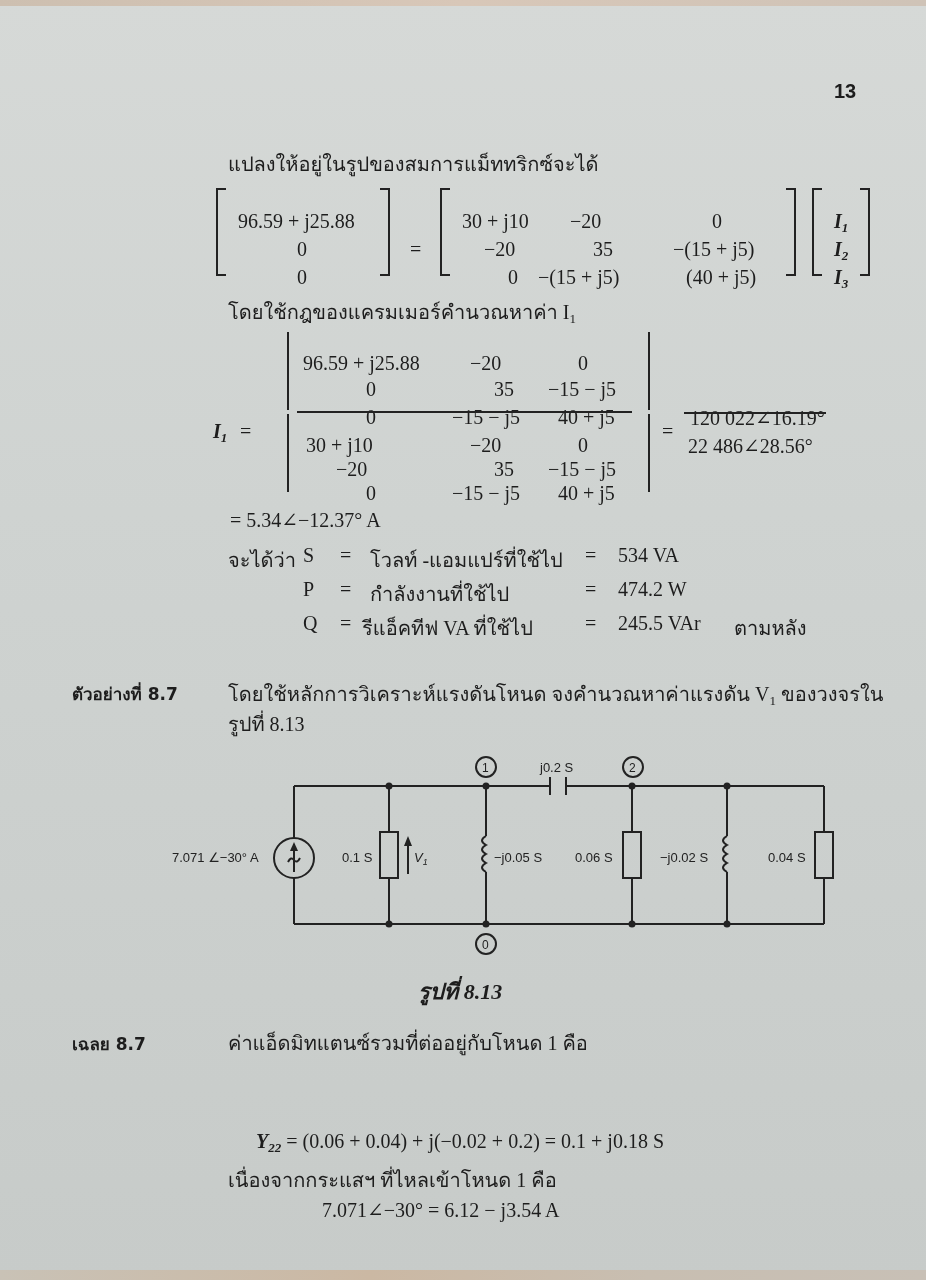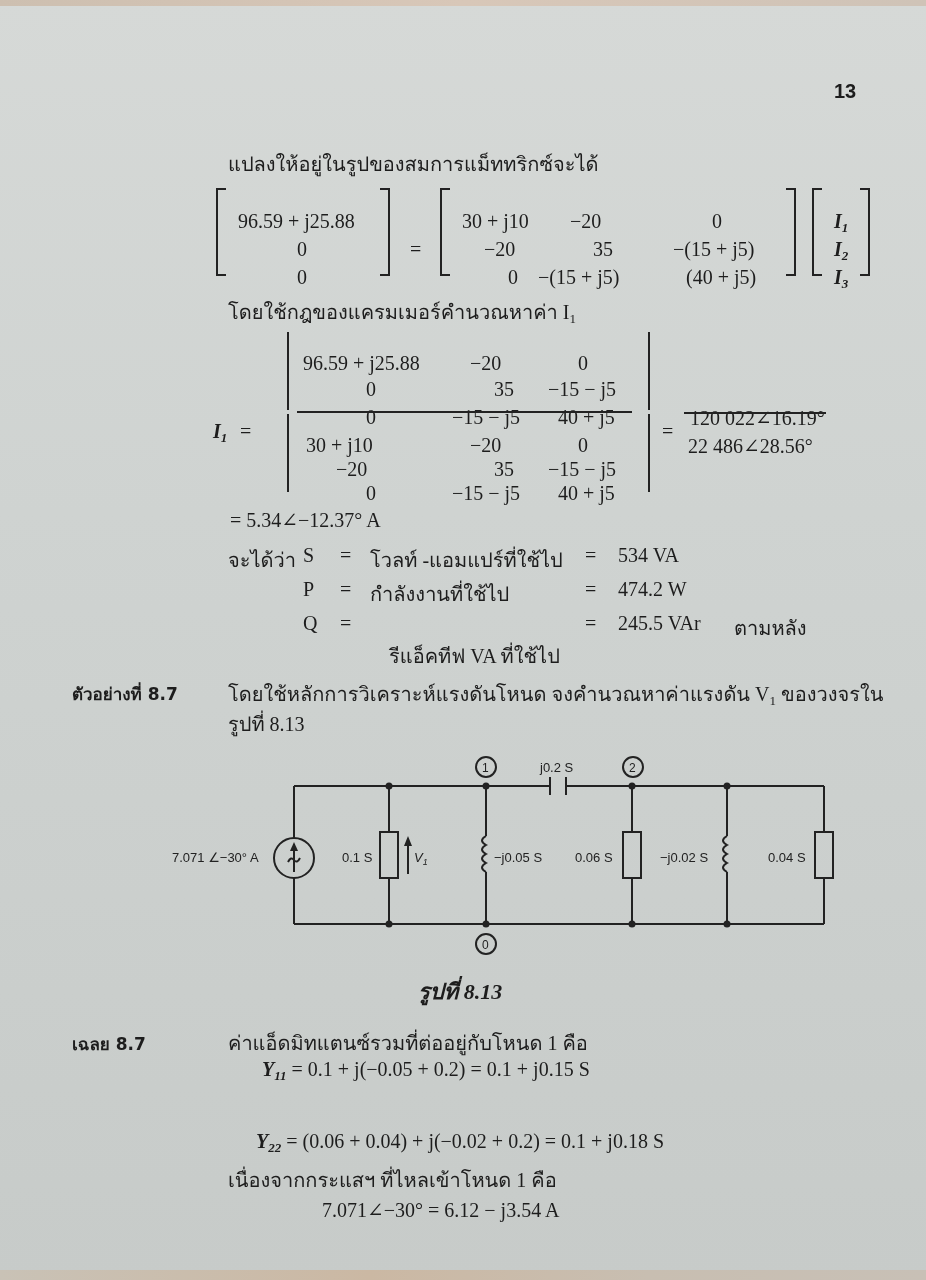--- a/index.html
+++ b/index.html
@@ -112,21 +112,21 @@
     <div class="abs math" style="left:618px;top:544px;">534 VA</div>
 
     <div class="abs math" style="left:303px;top:578px;">P</div>
     <div class="abs math" style="left:340px;top:578px;">=</div>
     <div class="abs th" style="left:370px;top:578px;">กำลังงานที่ใช้ไป</div>
     <div class="abs math" style="left:585px;top:578px;">=</div>
     <div class="abs math" style="left:618px;top:578px;">474.2 W</div>
 
     <div class="abs math" style="left:303px;top:612px;">Q</div>
     <div class="abs math" style="left:340px;top:612px;">=</div>
-    <div class="abs th" style="left:389px;top:612px;margin-top:28px;">รีแอ็คทีฟ VA ที่ใช้ไป</div>
+    <div class="abs th" style="left:362px;top:612px;">รีแอ็คทีฟ VA ที่ใช้ไป</div>
     <div class="abs math" style="left:585px;top:612px;">=</div>
     <div class="abs math" style="left:618px;top:612px;">245.5 VAr</div>
     <div class="abs th" style="left:734px;top:612px;">ตามหลัง</div>
   </div>
 
   <div class="abs label-bold" style="left:72px;top:680px;">ตัวอย่างที่ 8.7</div>
   <div class="abs th" style="left:228px;top:678px;"><span>โดยใช้หลักการวิเคราะห์แรงดันโหนด จงคำนวณหาค่าแรงดัน V</span><span class="sub">1</span><span> ของวงจรใน</span></div>
   <div class="abs th" style="left:228px;top:708px;">รูปที่ 8.13</div>
 
   <svg style="position:absolute;left:160px;top:750px;" width="690" height="250" viewBox="160 750 690 250">
@@ -195,18 +195,17 @@
     <text x="768" y="862" font-size="13" fill="#222">0.04 S</text>
     <text x="482" y="772" font-size="12" fill="#222">1</text>
     <text x="629" y="772" font-size="12" fill="#222">2</text>
     <text x="482" y="949" font-size="12" fill="#222">0</text>
   </svg>
 
   <div class="abs caption" style="left:418px;top:974px;">รูปที่ 8.13</div>
 
   <div class="abs label-bold" style="left:72px;top:1030px;">เฉลย 8.7</div>
   <div class="abs th" style="left:228px;top:1027px;">ค่าแอ็ดมิทแตนซ์รวมที่ต่ออยู่กับโหนด 1 คือ</div>
-  <div class="abs math" style="left:262px;top:1058px;"><span class="bold-i">Y</span><span class="sub bold-i">11</span><span> = 0.1 + j(−0.05 + 0.2) = 0.1 + j0.15 S</span></div>
   <div class="abs math" style="left:256px;top:1130px;"><span class="bold-i">Y</span><span class="sub bold-i">22</span><span> = (0.06 + 0.04) + j(−0.02 + 0.2) = 0.1 + j0.18 S</span></div>
   <div class="abs th" style="left:228px;top:1164px;">เนื่องจากกระแสฯ ที่ไหลเข้าโหนด 1 คือ</div>
   <div class="abs math" style="left:322px;top:1198px;">7.071∠−30° = 6.12 − j3.54 A</div>
 
 </div>
 
 </body></html>

